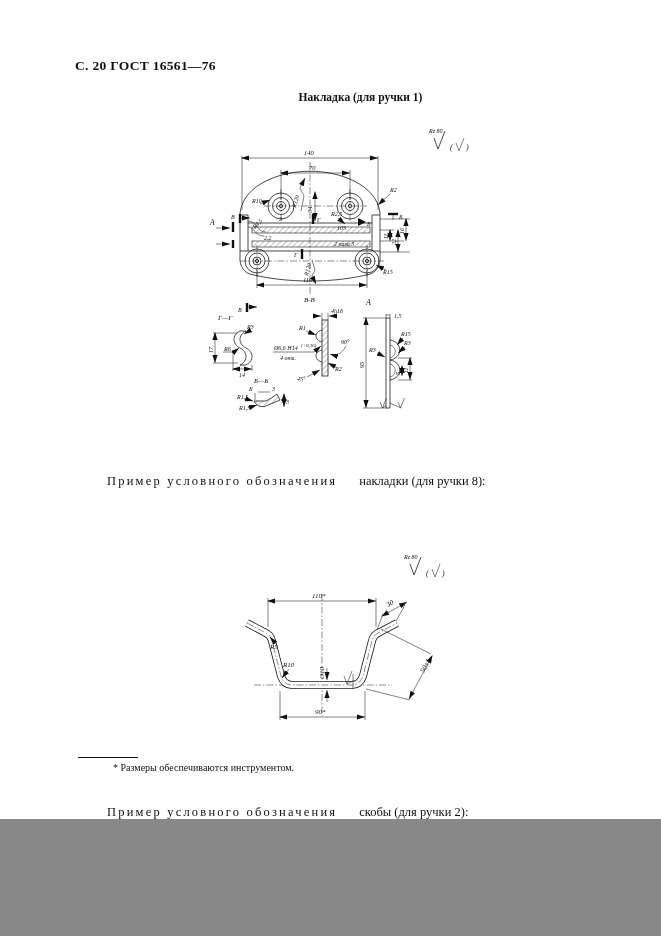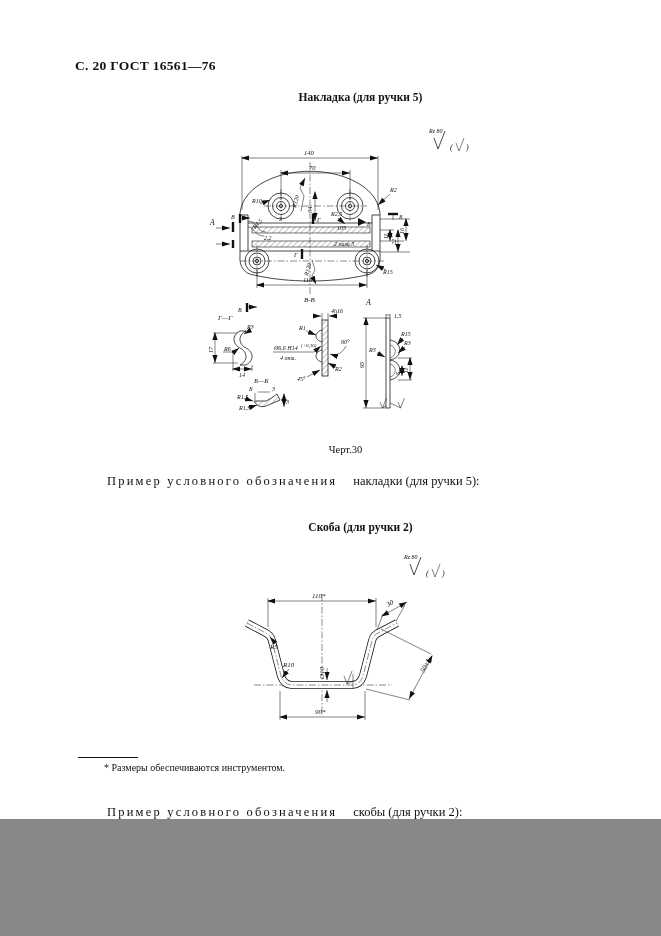--- a/index.html
+++ b/index.html
@@ -5,42 +5,42 @@
   html,body{margin:0;padding:0;background:#888;}
   .page{
     position:relative;width:661px;height:819px;background:#ffffff;
     font-family:"Liberation Serif",serif;color:#111;overflow:hidden;
   }
   .abs{position:absolute;}
   .hdr{font-weight:bold;font-size:13.5px;letter-spacing:0.3px;}
   .figtitle{font-weight:bold;font-size:11.5px;text-align:center;}
   .caption{font-size:10.5px;text-align:center;}
   .example{font-size:12.5px;white-space:nowrap;}
-  .spaced{letter-spacing:2.2px;margin-right:16px;}
+  .spaced{letter-spacing:2.2px;margin-right:22px;}
   .desig{font-style:italic;font-size:13.5px;text-align:center;}
   .footrule{border-top:1px solid #111;height:0;width:60px;}
   .footnote{font-size:10px;}
   svg text{font-family:"Liberation Serif",serif;font-style:italic;fill:#111;}
   .t65{font-size:6.5px;} .t6{font-size:6px;} .t7{font-size:7px;}
   .t75{font-size:7.5px;} .t5{font-size:5px;} .t8{font-size:8px;}
   .geom{stroke:#1a1a1a;stroke-width:0.8;fill:none;}
   .thin{stroke:#1a1a1a;stroke-width:0.55;fill:none;}
   .thick{stroke:#111;stroke-width:2.4;fill:none;}
   .cl{stroke:#1a1a1a;stroke-width:0.5;fill:none;stroke-dasharray:7 2 1.5 2;}
   .wire-outer{stroke:#1a1a1a;stroke-width:8;fill:none;stroke-linejoin:round;stroke-linecap:butt;}
   .wire-inner{stroke:#ffffff;stroke-width:6.4;fill:none;stroke-linejoin:round;stroke-linecap:butt;}
 </style>
 </head>
 <body>
 
 <div class="page">
 
   <div class="abs hdr" style="left:75px;top:58px;">С. 20 ГОСТ 16561—76</div>
 
-  <div class="abs figtitle" style="left:60px;right:0;top:91px;">Накладка (для ручки 5)</div>
+  <div class="abs figtitle" style="left:60px;right:0;top:91px;">Накладка (для ручки 1)</div>
 
   <svg class="abs" style="left:200px;top:118px;" width="290" height="330" viewBox="0 0 290 330">
     <defs>
       <marker id="aE" markerUnits="userSpaceOnUse" markerWidth="9" markerHeight="6" refX="8" refY="3" orient="auto">
         <path d="M0,0.4 L8,3 L0,5.6 Z" fill="#111"></path>
       </marker>
       <marker id="aS" markerUnits="userSpaceOnUse" markerWidth="9" markerHeight="6" refX="1" refY="3" orient="auto">
         <path d="M8,0.4 L0,3 L8,5.6 Z" fill="#111"></path>
       </marker>
       <pattern id="hatch" patternUnits="userSpaceOnUse" width="4" height="4" patternTransform="rotate(45)">
@@ -225,27 +225,25 @@
       <text x="208" y="255" class="t6" transform="rotate(-90 208 255)">11</text>
       <line x1="202" y1="248" x2="202" y2="258" class="thin" marker-start="url(#aS)" marker-end="url(#aE)"></line>
       <text x="200" y="257" class="t6" transform="rotate(-90 200 257)">5</text>
       <path class="thin" d="M180,284 l2.5,6 l4,-10"></path>
       <path class="thin" d="M198,284 l2.5,6 l4,-10"></path>
       <line x1="183" y1="290" x2="186" y2="287" class="thin"></line>
       <line x1="201" y1="290" x2="190" y2="285" class="thin"></line>
     </g>
   </svg>
 
-  <div class="abs caption" style="left:30px;right:0;top:444px;">Черт.30</div>
 
   <div class="abs example" style="left:107px;top:474px;">
-    <span class="spaced">Пример условного обозначения</span><span>накладки (для ручки 5):</span>
+    <span class="spaced">Пример условного обозначения</span><span>накладки (для ручки 8):</span>
   </div>
 
-  <div class="abs figtitle" style="left:60px;right:0;top:521px;">Скоба (для ручки 2)</div>
 
   <svg class="abs" style="left:230px;top:548px;" width="230" height="200" viewBox="0 0 230 200">
     <g>
       <text x="174" y="11" class="t6">Rz 80</text>
       <path d="M180,16 l4,11 l7,-18" class="geom"></path>
       <text x="196" y="28" class="t8">(</text>
       <path d="M202,21 l3,8 l5,-13" class="thin"></path>
       <text x="212" y="28" class="t8">)</text>
     </g>
 
@@ -282,20 +280,20 @@
       <line x1="97" y1="154" x2="97" y2="142" class="thin" marker-end="url(#aE)"></line>
       <text x="94" y="131" class="t7" transform="rotate(-90 94 131)">Ø10</text>
 
       <path class="thin" d="M114,128 l3,8 l5,-13"></path>
       <line x1="117" y1="136" x2="123" y2="133" class="thin"></line>
       <line x1="123" y1="126" x2="123" y2="140" class="thin"></line>
     </g>
   </svg>
 
   <div class="abs footrule" style="left:78px;top:757px;"></div>
-  <div class="abs footnote" style="left:104px;top:762px;">* Размеры обеспечиваются инструментом.</div>
+  <div class="abs footnote" style="left:113px;top:762px;">* Размеры обеспечиваются инструментом.</div>
 
 
   <div class="abs example" style="left:107px;top:805px;">
     <span class="spaced">Пример условного обозначения</span><span>скобы (для ручки 2):</span>
   </div>
 
 </div>
 
 </body></html>

